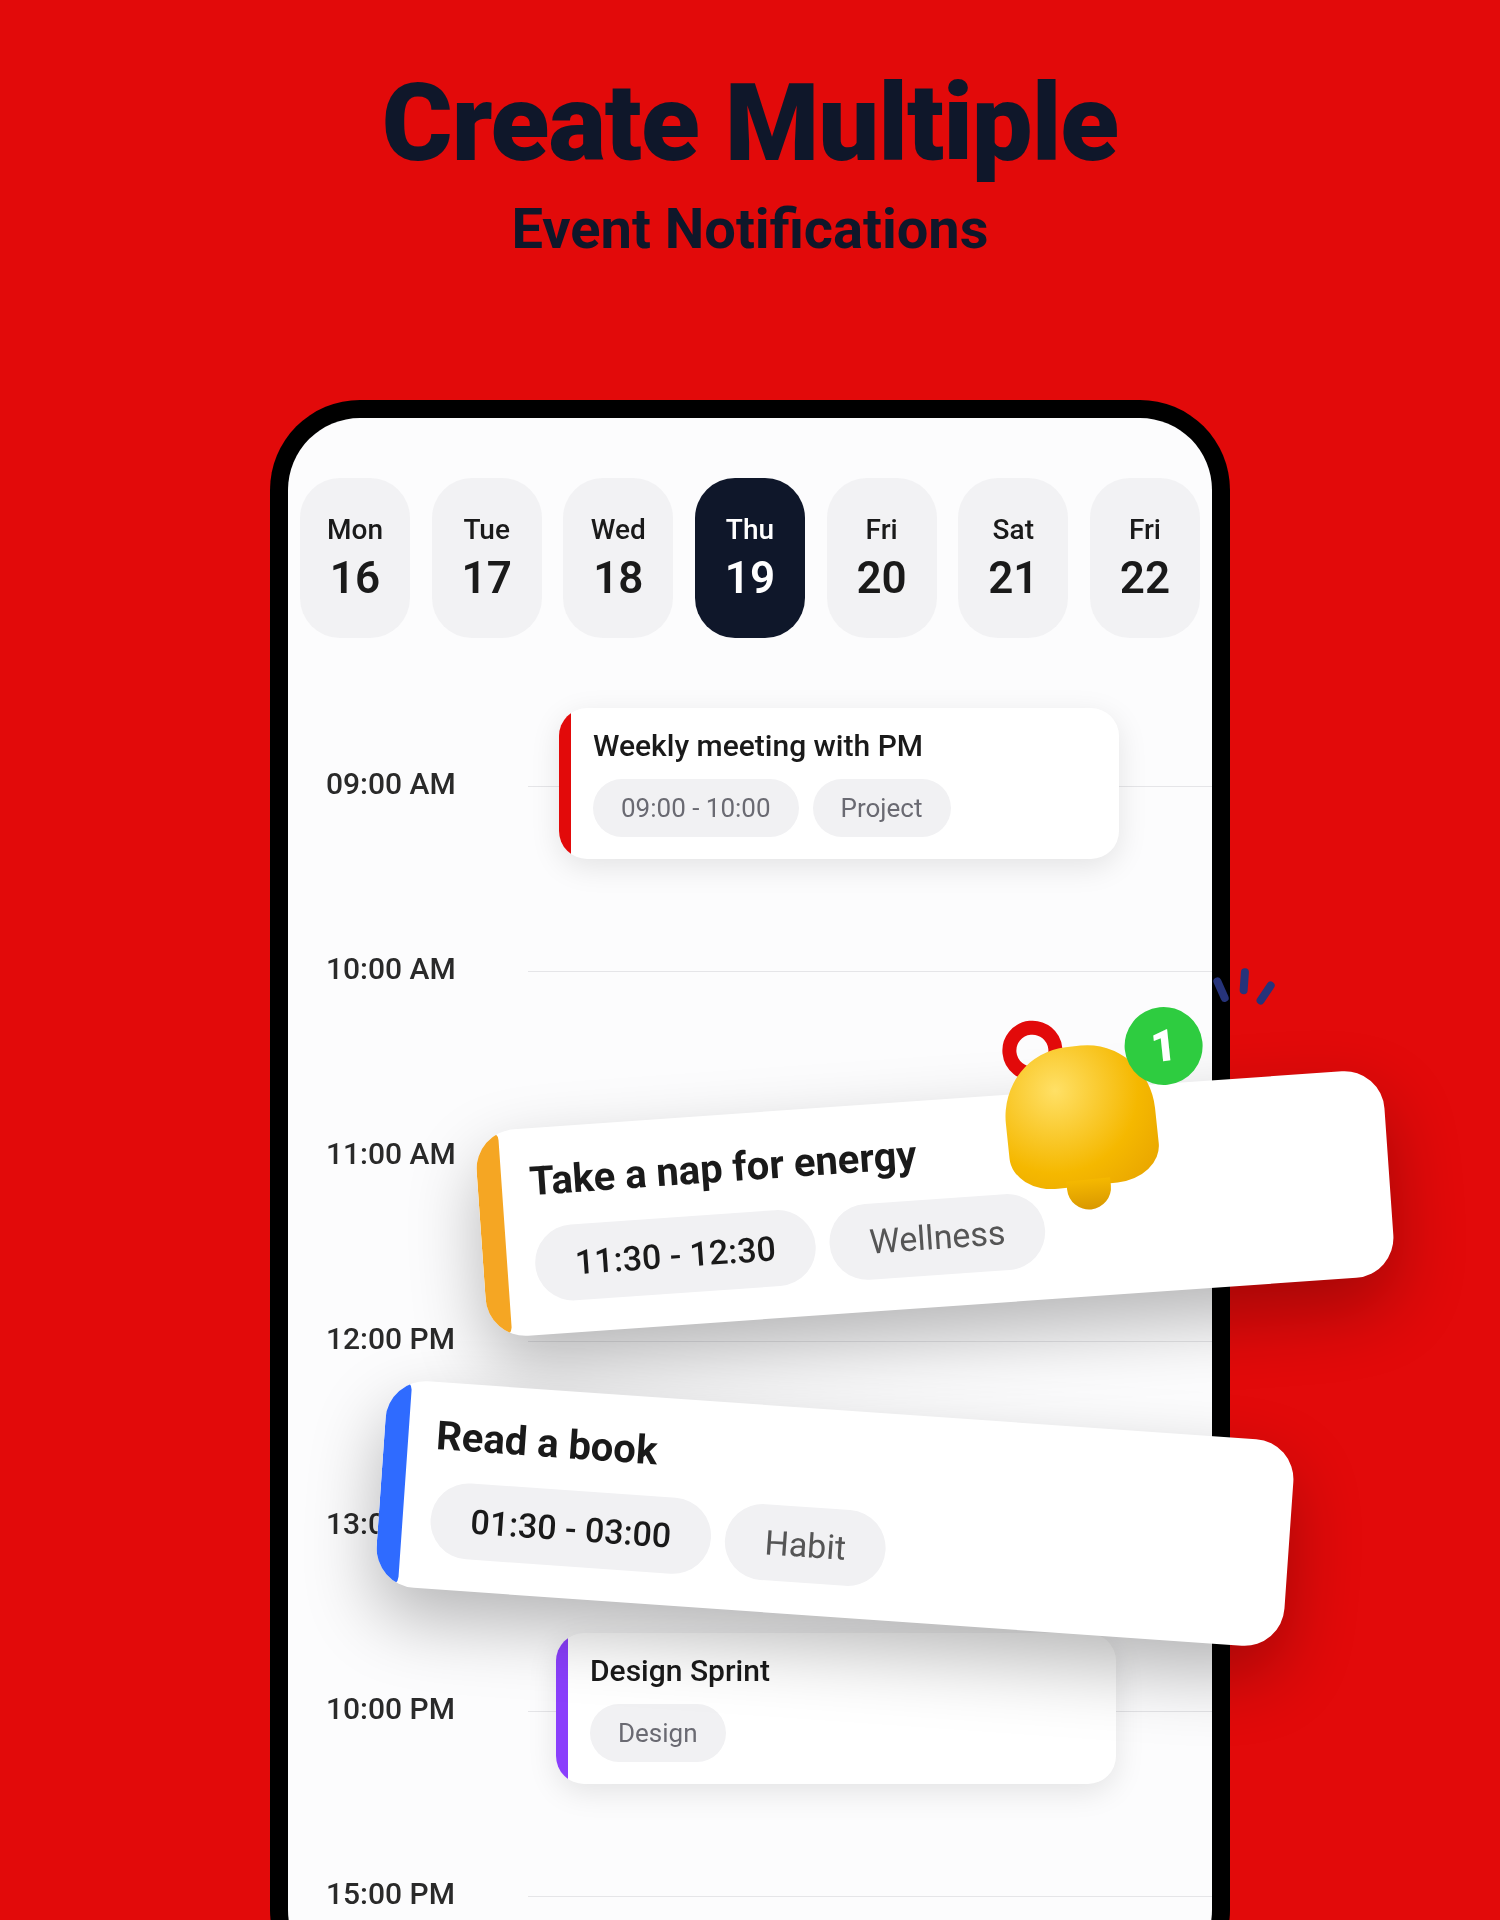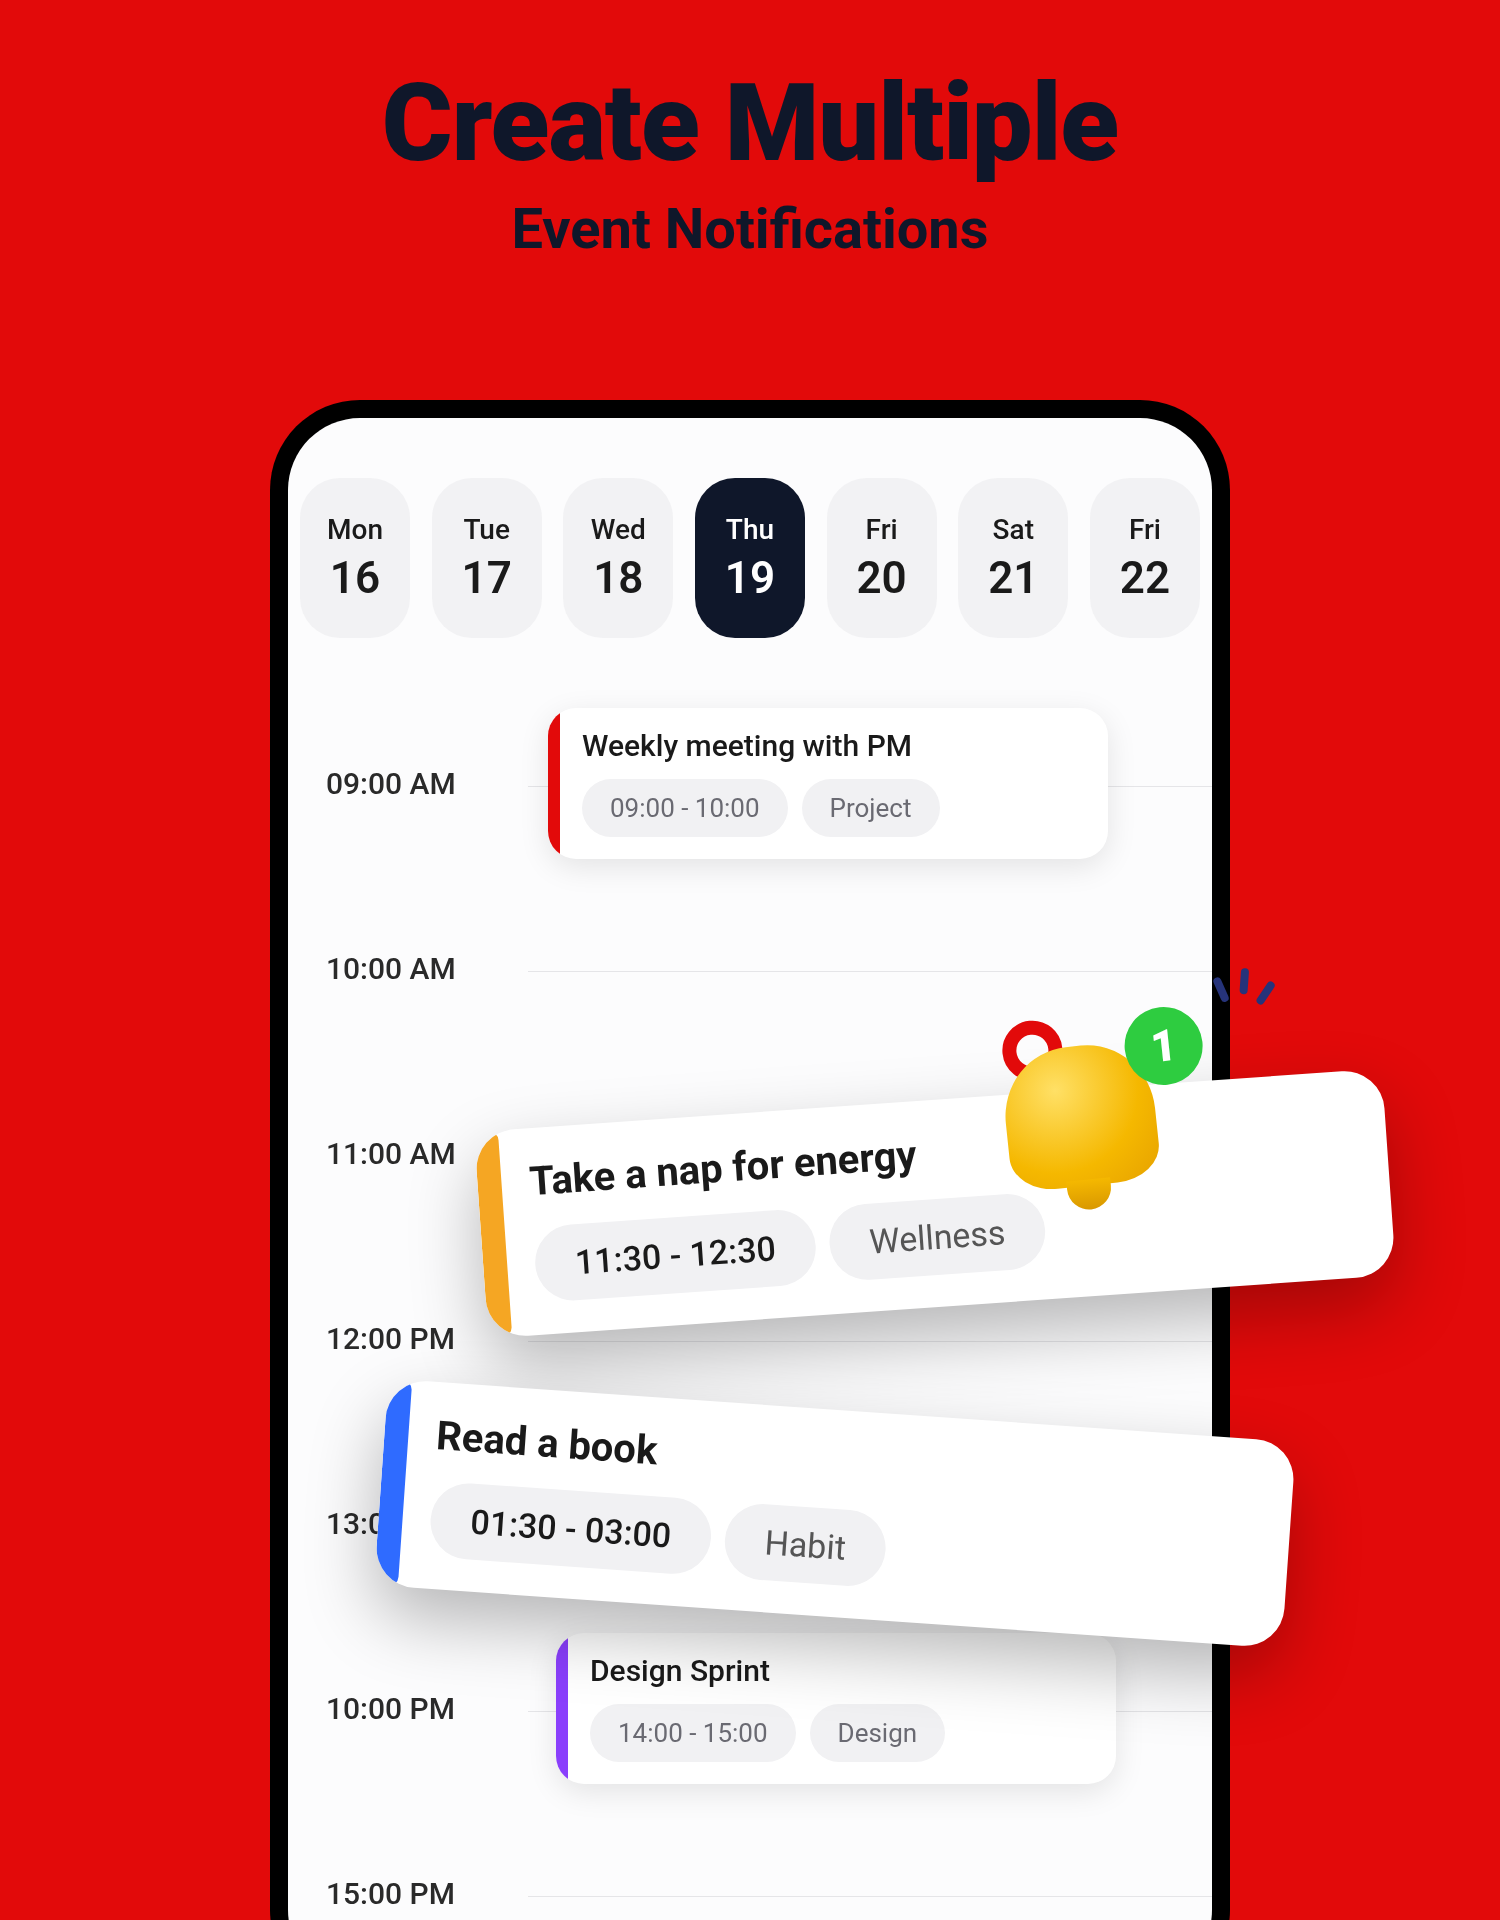--- a/index.html
+++ b/index.html
@@ -296,21 +296,21 @@
         <span class="dnum">22</span>
       </div>
     </div>
 
     <div class="timeline">
 
       <div class="time-row">
         <span class="time-label">09:00 AM</span>
         <div class="time-line"></div>
 
-        <div class="event-card" style="left:260px;top:0;width:560px;">
+        <div class="event-card" style="left:271px;top:0;width:560px;">
           <div class="event-stripe" style="background:#e20a0a;"></div>
           <div class="event-body">
             <div class="event-title">Weekly meeting with PM</div>
             <div class="pill-row">
               <div class="pill">09:00 - 10:00</div>
               <div class="pill">Project</div>
             </div>
           </div>
         </div>
       </div>
@@ -337,21 +337,20 @@
 
       <div class="time-row">
         <span class="time-label">10:00 PM</span>
         <div class="time-line"></div>
 
         <div class="event-card" style="left:268px;top:0;width:560px;">
           <div class="event-stripe" style="background:#8a3ffc;"></div>
           <div class="event-body">
             <div class="event-title">Design Sprint</div>
             <div class="pill-row">
-              <div class="pill">14:00 - 15:00</div>
               <div class="pill">Design</div>
             </div>
           </div>
         </div>
       </div>
 
       <div class="time-row">
         <span class="time-label">15:00 PM</span>
         <div class="time-line"></div>
       </div>

